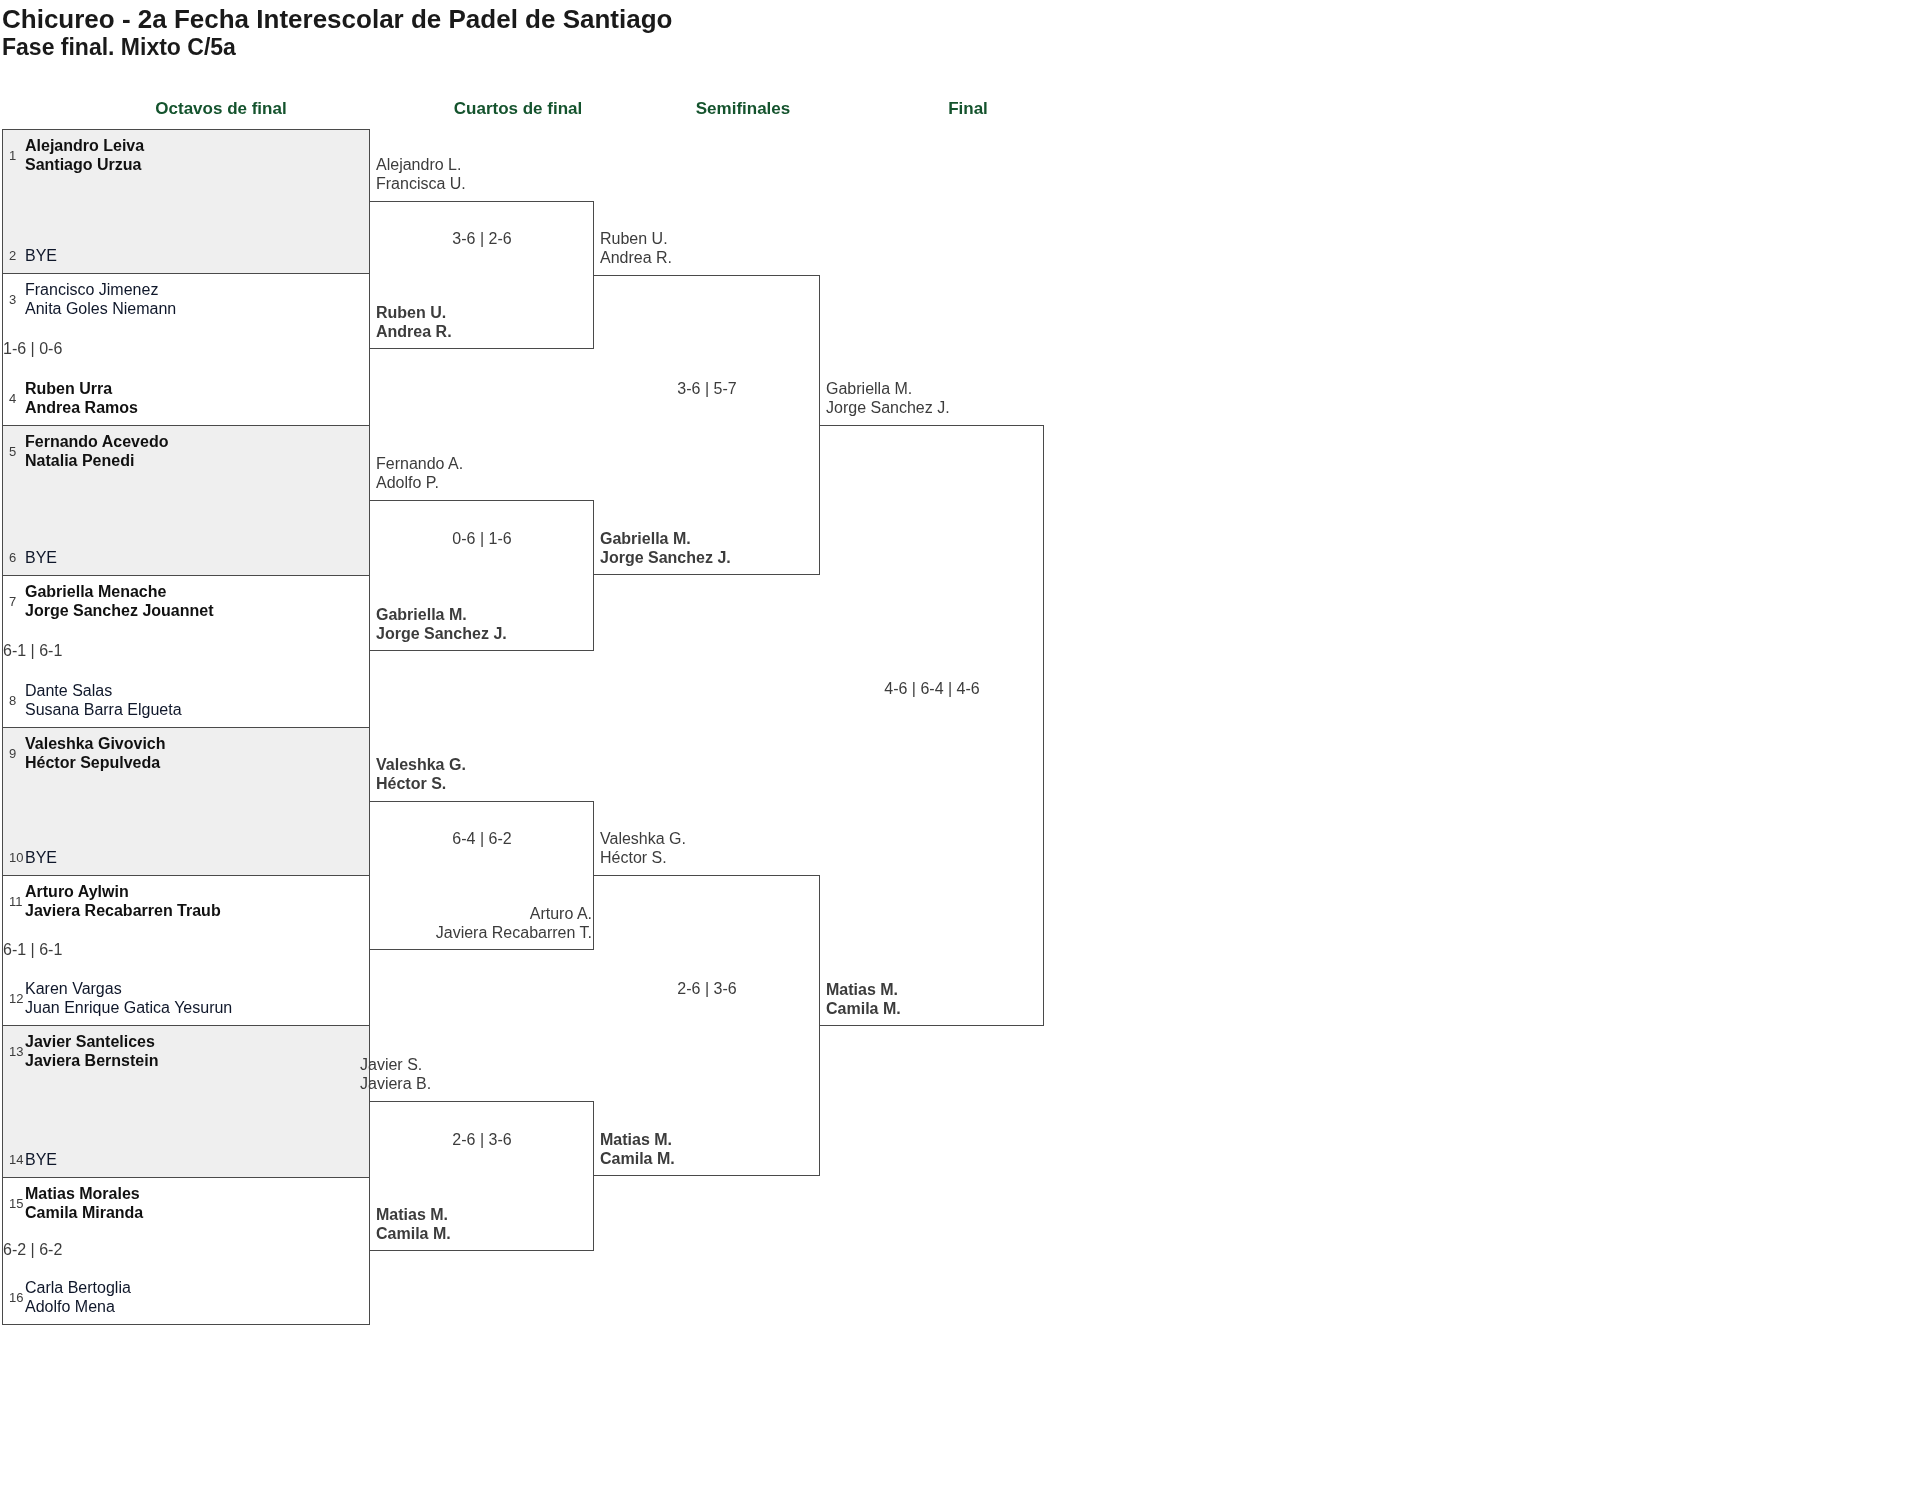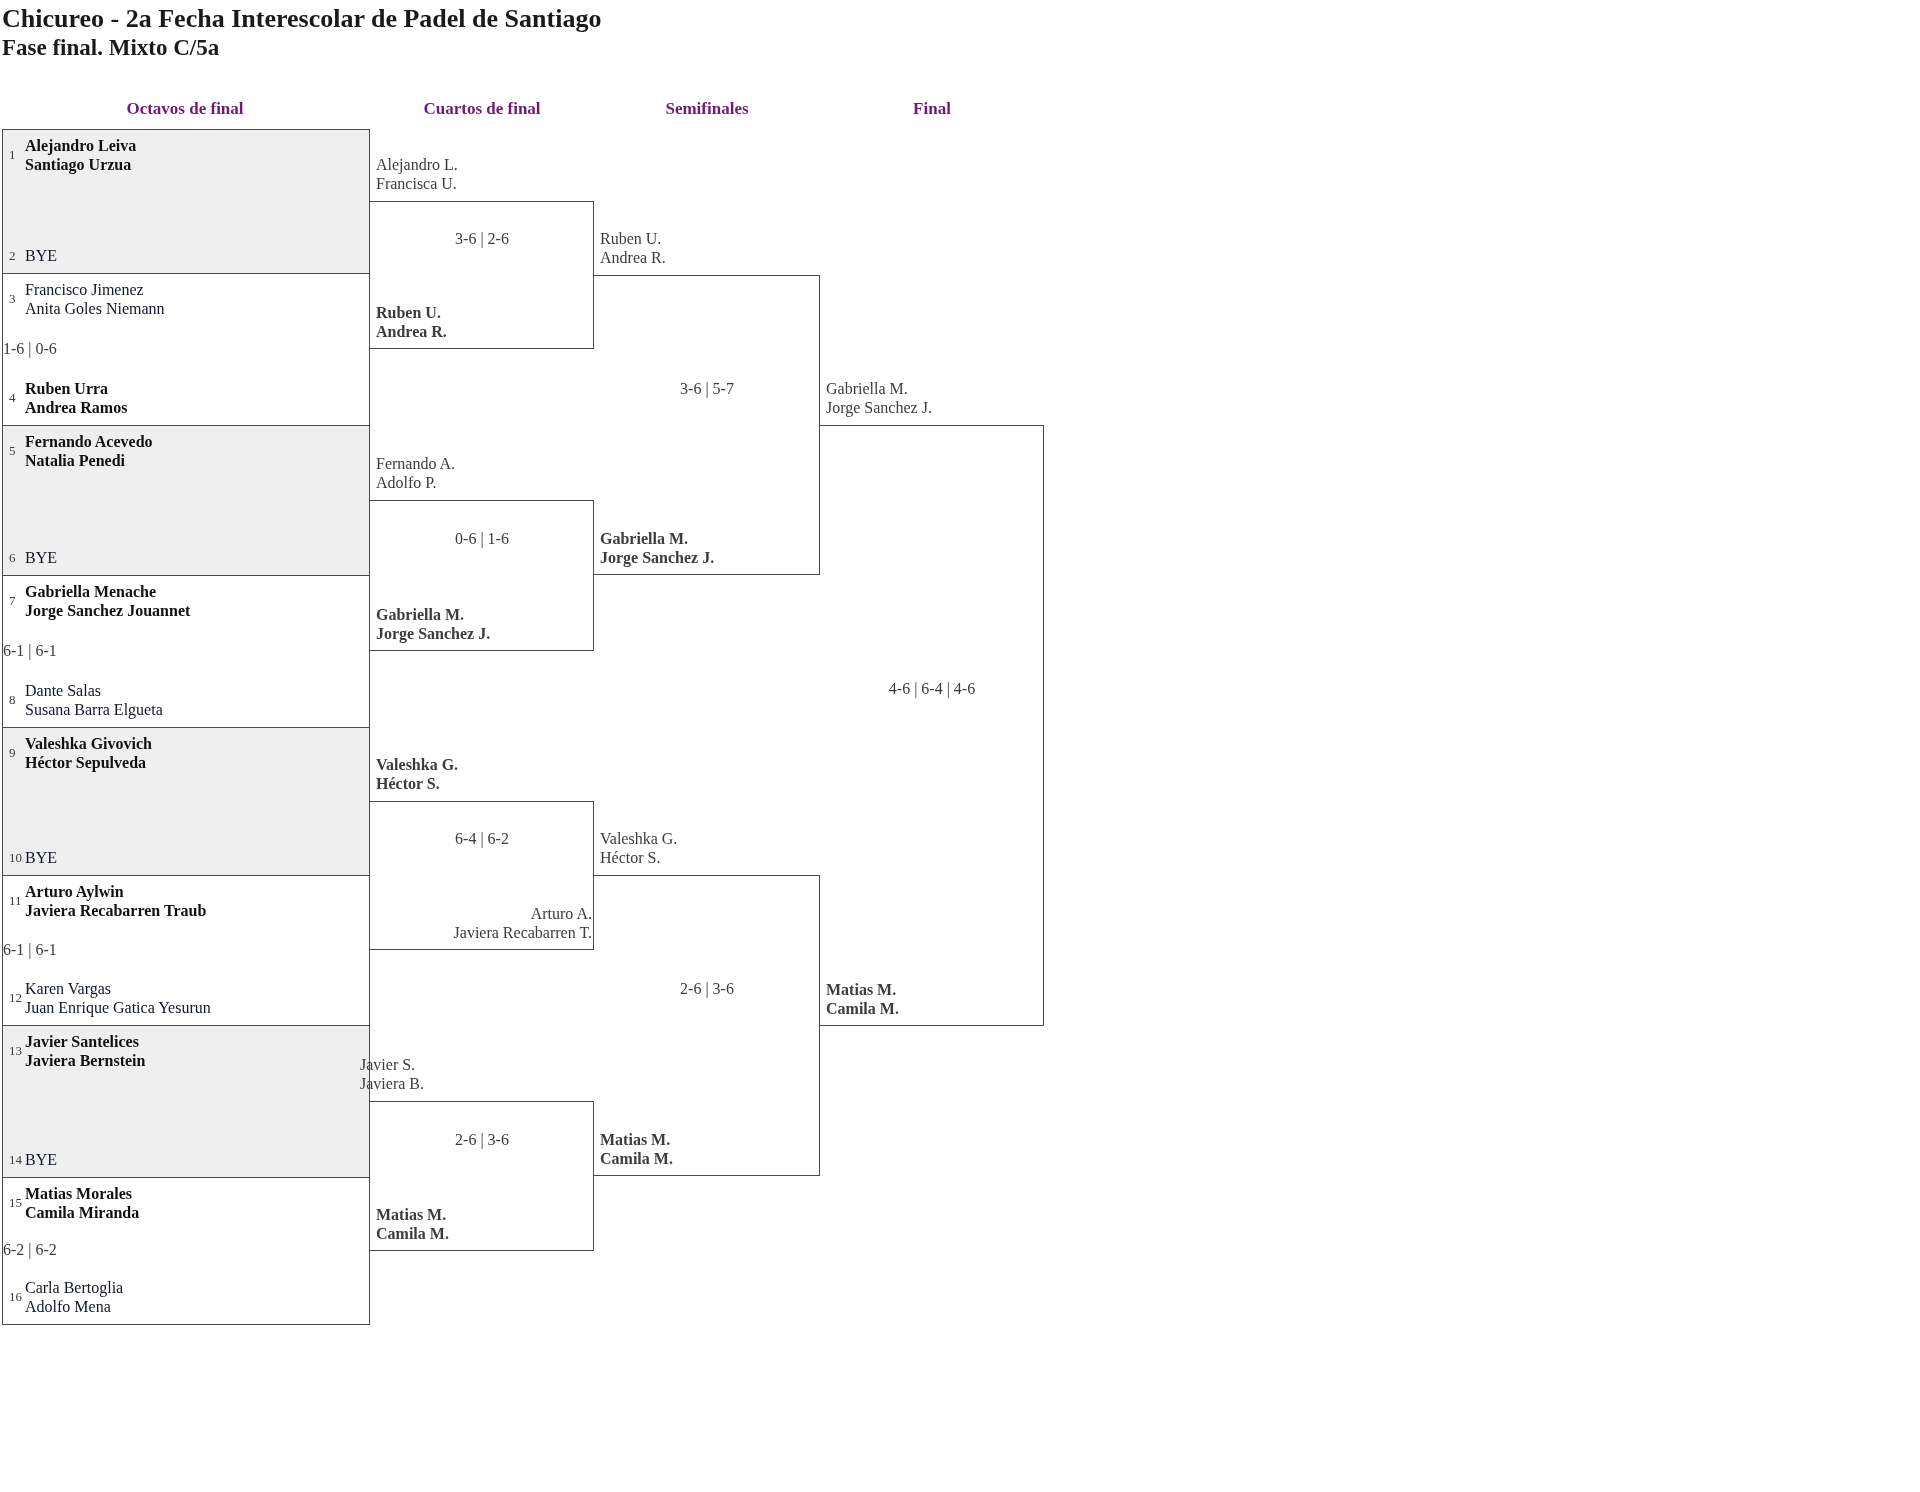--- a/index.html
+++ b/index.html
@@ -1,23 +1,23 @@
 <!DOCTYPE html>
 <html><head>
 <meta charset="utf-8">
 <style>
   html,body{margin:0;padding:0;background:#ffffff;}
   .canvas{
     position:relative;width:1576px;height:1492px;overflow:hidden;
-    font-family:Liberation Serif, serif;color:#3c3c3c;background:#fff;
+    font-family:Liberation Sans, sans-serif;color:#3c3c3c;background:#fff;
   }
   .title1{position:absolute;left:2px;top:4px;font-size:26px;line-height:30px;font-weight:700;color:#1a1a1a;}
   .title2{position:absolute;left:2px;top:34px;font-size:23px;line-height:27px;font-weight:700;color:#1a1a1a;}
 
-  .round-header{position:absolute;top:99px;text-align:center;font-size:17px;font-weight:700;color:#701a75;}
+  .round-header{position:absolute;top:99px;text-align:center;font-size:17px;font-weight:700;color:#14532d;padding-left:36px;}
 
   
   .ocol{position:absolute;left:2px;top:129px;width:368px;height:1196px;
         box-sizing:border-box;border:1.5px solid #4a4a4a;display:flex;flex-direction:column;}
   .obox{position:relative;box-sizing:border-box;border-bottom:1.5px solid #4a4a4a;background:#fff;}
   .obox:last-child{border-bottom:none;flex:1;}
   .obox.gray{background:#efefef;}
   .slot{position:absolute;left:0;display:flex;align-items:center;width:100%;}
   .slot.top{top:6px;}
   .slot.bottom{bottom:8px;}

